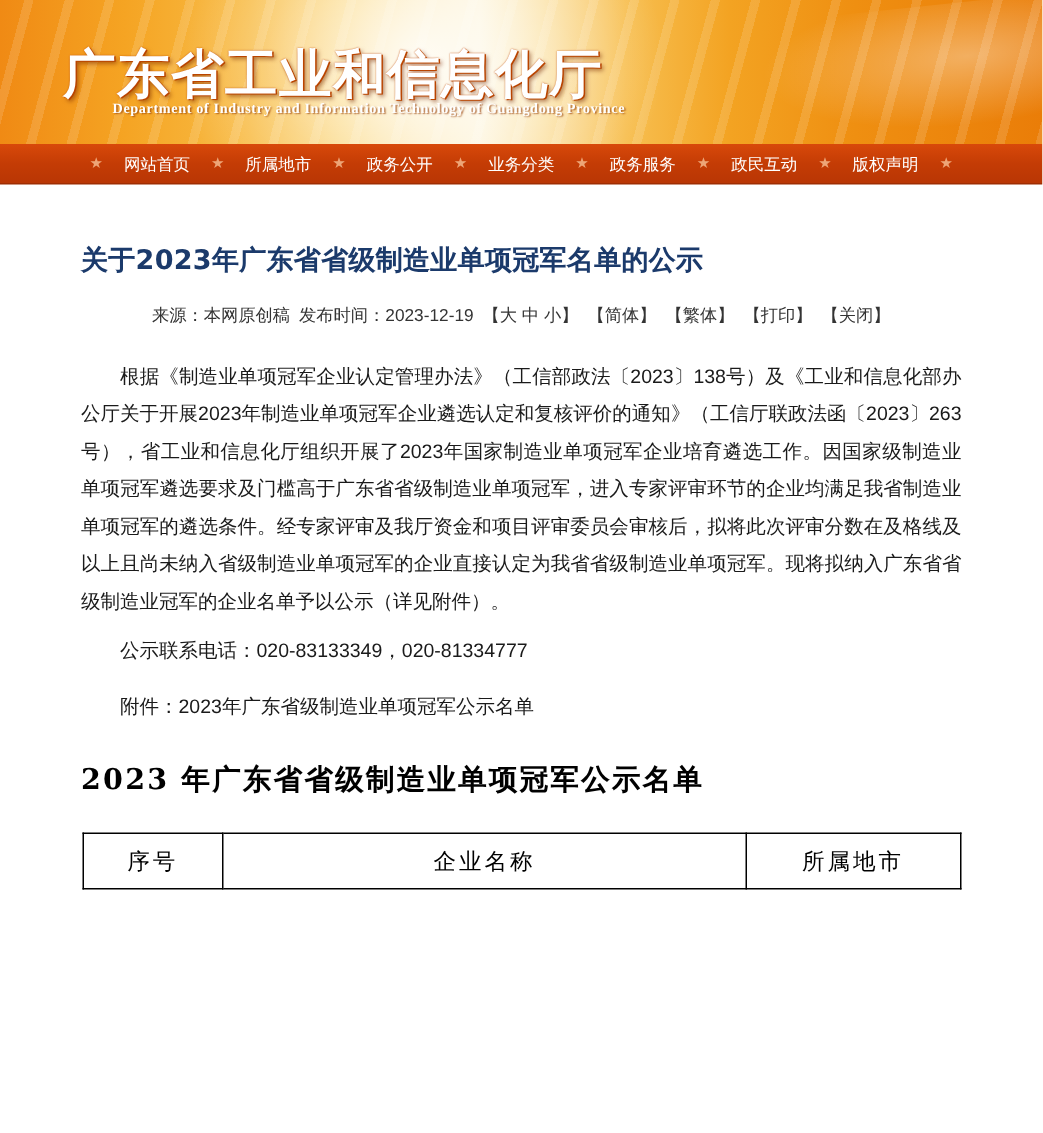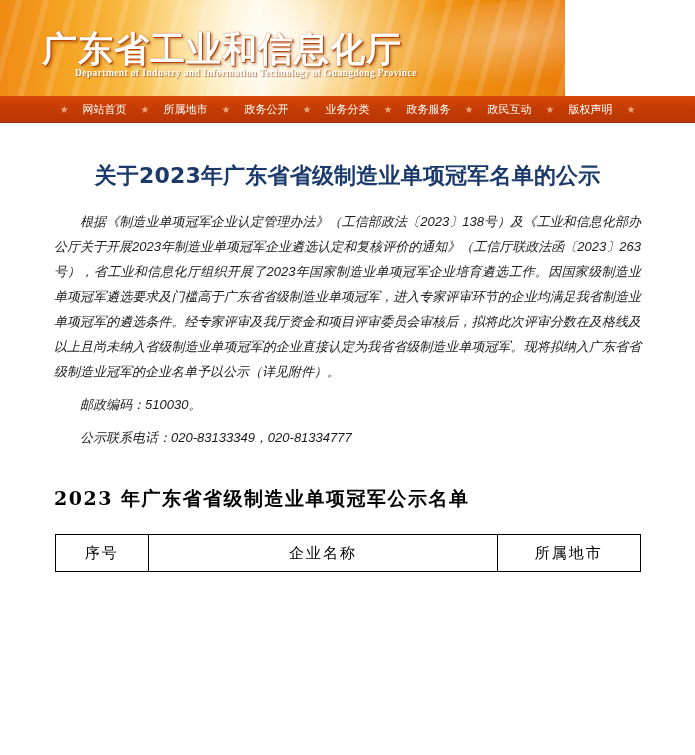--- a/index.html
+++ b/index.html
@@ -17,21 +17,21 @@
   .page {
     position: relative;
     width: 695px;
     height: 755px;
     background: #fff;
   }
 
   
   .banner {
     position: relative;
-    width: 565px;
+    width: 695px;
     height: 96px;
     background:
       linear-gradient(90deg,
         #f08a14 0%,
         #f5a423 12%,
         #f8bc46 24%,
         #fbd77e 33%,
         #fde9b6 40%,
         #fdf3d6 46%,
         #fbe0a0 52%,
@@ -124,23 +124,22 @@
     font-size: 10px;
     opacity: 0.85;
   }
 
   
   .content {
     padding: 0 54px;
   }
   .doc-title {
     margin-top: 38px;
-    text-align: center;
     font-family: "DejaVu Sans", "Liberation Sans", sans-serif;
-    font-size: 22px;
+    font-size: 18px;
     font-weight: bold;
     color: #1b3a6b;
     letter-spacing: 0.2px;
   }
   .meta {
     margin-top: 17px;
     text-align: center;
     font-size: 11.5px;
     color: #333;
     line-height: 1.6;
@@ -156,21 +155,20 @@
     margin-top: 18px;
     font-size: 13px;
     line-height: 25px;
     color: #1a1a1a;
     text-align: justify;
     font-family: "Liberation Sans", sans-serif;
   }
   .body-text p {
     margin: 0 0 8px 0;
     text-indent: 2em;
-    font-style: italic;
   }
   .body-text p.noindent {
     text-indent: 2em;
   }
   .spacer-p { height: 4px; }
 
   .list-title {
     margin-top: 24px;
     text-align: left;
     font-family: "DejaVu Serif", "Liberation Serif", serif;
@@ -229,26 +227,29 @@
     <span class="nav-item">政民互动</span>
     <span class="nav-sep">★</span>
     <span class="nav-item">版权声明</span>
     <span class="nav-sep">★</span>
   </div>
 
   <div class="content">
 
     <div class="doc-title">关于2023年广东省省级制造业单项冠军名单的公示</div>
 
+    <div class="meta">
+      <span>来源：</span><span>本网原创稿</span><span class="sep"></span><span>发布时间：</span><span>2023-12-19</span><span class="sep"></span><a>【大 中 小】</a><span class="sep"></span><a>【简体】</a><span class="sep"></span><a>【繁体】</a><span class="sep"></span><a>【打印】</a><span class="sep"></span><a>【关闭】</a>
+    </div>
 
     <div class="body-text">
       <p>根据《制造业单项冠军企业认定管理办法》（工信部政法〔2023〕138号）及《工业和信息化部办公厅关于开展2023年制造业单项冠军企业遴选认定和复核评价的通知》（工信厅联政法函〔2023〕263号），省工业和信息化厅组织开展了2023年国家制造业单项冠军企业培育遴选工作。因国家级制造业单项冠军遴选要求及门槛高于广东省省级制造业单项冠军，进入专家评审环节的企业均满足我省制造业单项冠军的遴选条件。经专家评审及我厅资金和项目评审委员会审核后，拟将此次评审分数在及格线及以上且尚未纳入省级制造业单项冠军的企业直接认定为我省省级制造业单项冠军。现将拟纳入广东省省级制造业冠军的企业名单予以公示（详见附件）。</p>
-      <p class="noindent">邮政编码：510030。</p>
       <p class="noindent">公示联系电话：020-83133349，020-81334777</p>
       <div class="spacer-p"></div>
+      <p class="noindent">附件：2023年广东省级制造业单项冠军公示名单</p>
     </div>
 
     <div class="list-title">2023 年广东省省级制造业单项冠军公示名单</div>
 
     <table class="grid">
       <thead>
         <tr>
           <th class="col-no">序号</th>
           <th class="col-name">企业名称</th>
           <th class="col-city">所属地市</th>

